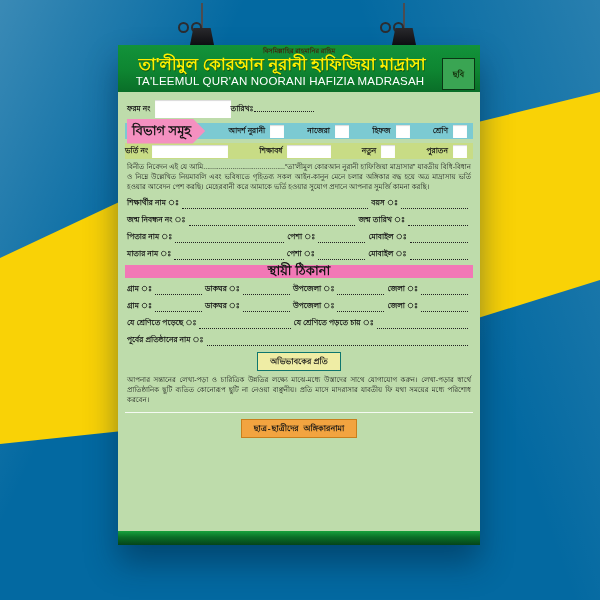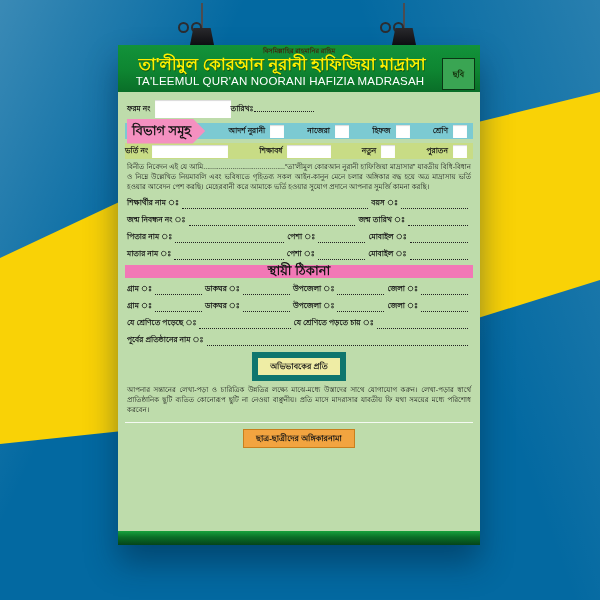--- a/index.html
+++ b/index.html
@@ -56,22 +56,22 @@
   .salut{font-size:7.5px;font-weight:bold;line-height:10px;margin-top:4px;}
   .intro{font-size:7px;line-height:10px;text-align:justify;margin-top:3px;}
 
   .frow{display:flex;align-items:flex-end;height:12px;margin-top:5px;}
   .frow .dots{flex:1 1 0;border-bottom:1px dotted #222;height:8px;margin:0 3px;}
   .secbar{height:13px;margin:5px -2px 0 -2px;display:flex;align-items:center;justify-content:center;font-size:13px;font-weight:bold;}
   .bar-pink{background:#f278b6;}
   .bar-yellow{background:#efeda5;}
   .cbadge-row{display:flex;justify-content:center;margin-top:6px;}
   .cbadge{font-size:8px;font-weight:bold;padding:2px 12px;}
-  .cb-pale{background:#efeda5;border:6px solid #0f766e;}
-  .cb-orange{background:#f2a440;border:1px solid #c87f1d;}
+  .cb-pale{background:#efeda5;border:1px solid #0f766e;}
+  .cb-orange{background:#f2a440;border:1px solid #c87f1d;font-family:Liberation Mono, monospace;}
   .gpara{font-size:7px;line-height:10px;text-align:justify;margin-top:4px;}
   .gsig{padding-left:36%;}
   .divider{border-top:1px solid rgba(255,255,255,.85);margin:7px -2px 0 -2px;}
 </style>
 </head>
 <body>
 
 <div class="stage">
   <div class="bg-streak"></div>
   <div class="yellow-shape yellow-left"></div>

